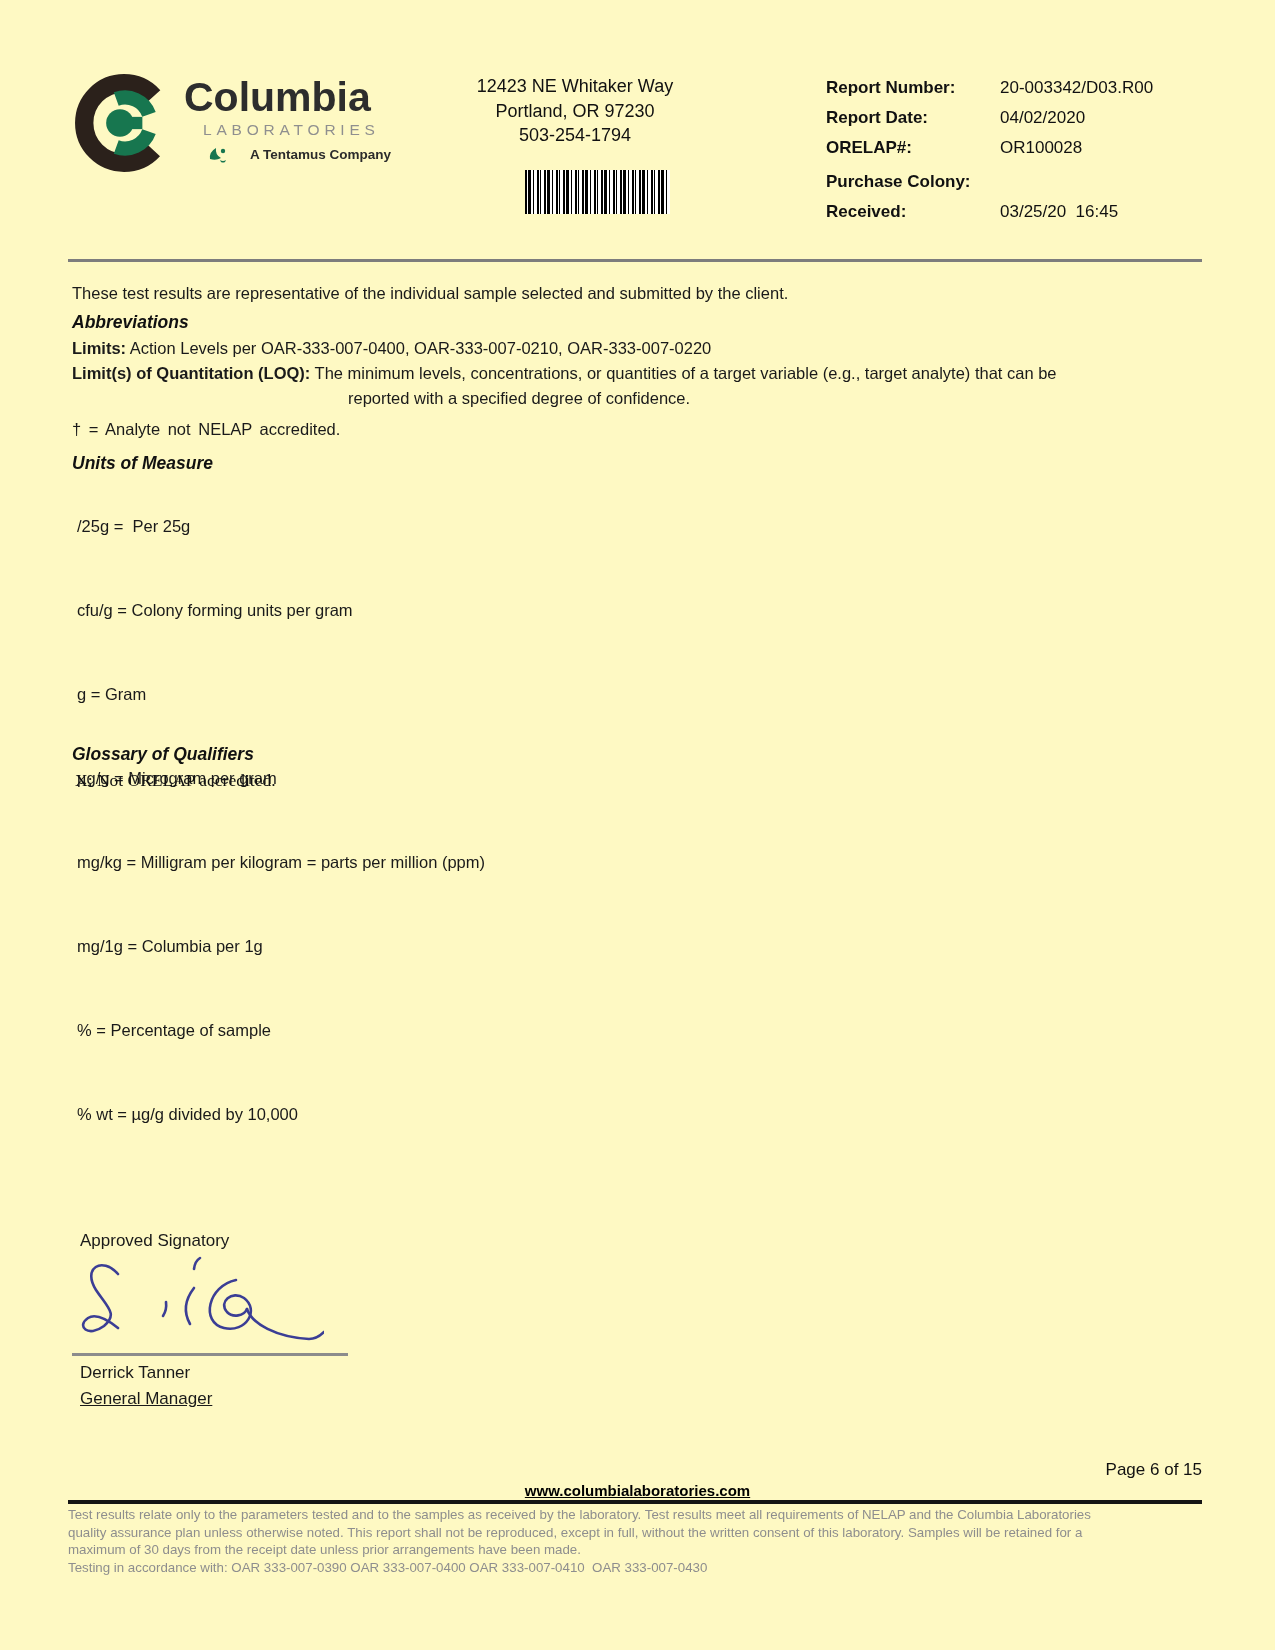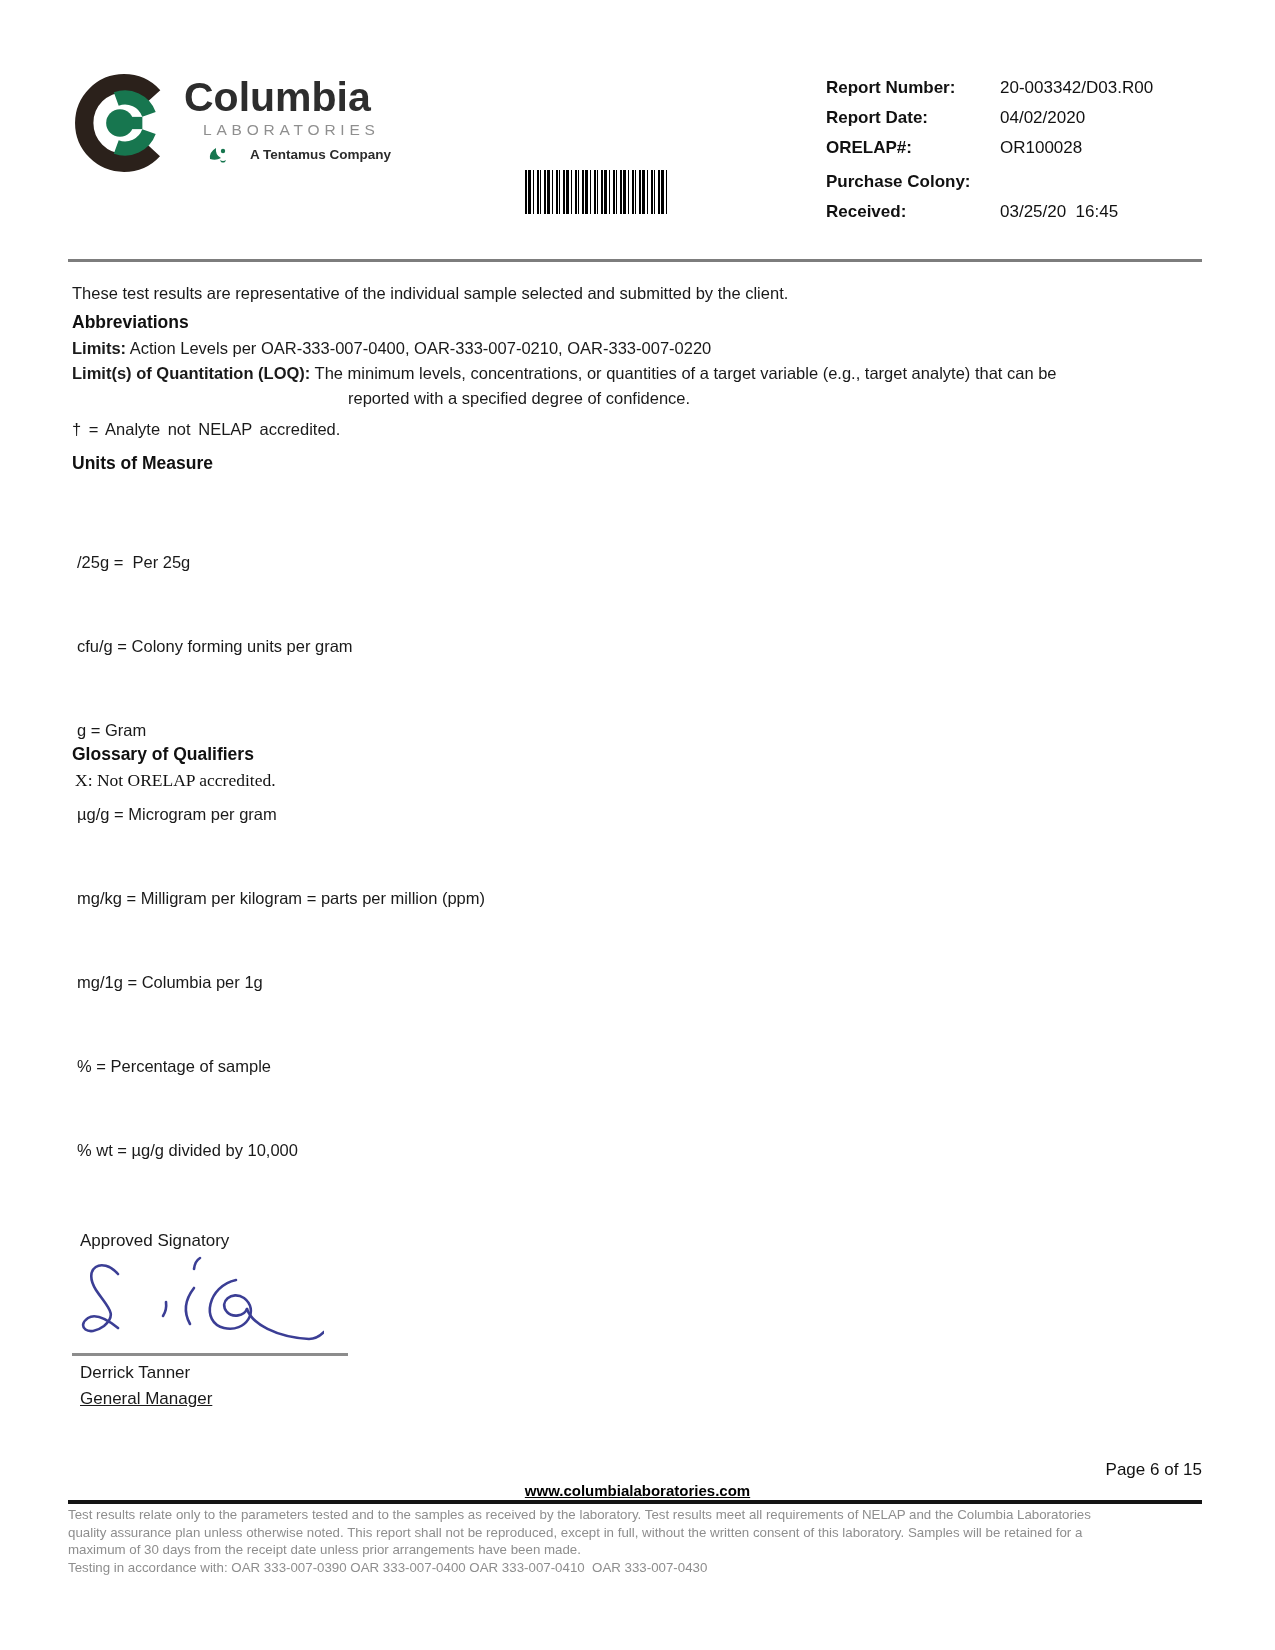--- a/index.html
+++ b/index.html
@@ -1,19 +1,19 @@
 <!DOCTYPE html>
 <html><head>
 <meta charset="utf-8">
 <style>
   html,body{margin:0;padding:0;background:#e8e8e8;}
   .page{
     position:relative;
     width:1275px;height:1650px;
-    background:#ffffff;
+    background:#fef9c3;
     font-family:"Liberation Sans", sans-serif;
     color:#1a1a1a;
     margin:0 auto;
     overflow:hidden;
   }
   .abs{position:absolute;}
 
   
   .brand-name{left:184px;top:74px;font-size:41px;font-weight:700;color:#2d2d2d;letter-spacing:0px;}
   .brand-sub{left:203px;top:121px;font-size:15.5px;letter-spacing:4.8px;color:#8f8f8f;font-weight:400;}
@@ -31,29 +31,29 @@
   .report-fields{left:826px;top:78px;width:380px;height:150px;}
   .rf-row{position:absolute;left:0;width:380px;}
   .rf-row.r0{top:0;} .rf-row.r1{top:30px;} .rf-row.r2{top:60px;} .rf-row.r3{top:94px;} .rf-row.r4{top:124px;}
   .rf-label{position:absolute;left:0;font-size:17px;font-weight:700;color:#111;}
   .rf-value{position:absolute;left:174px;font-size:17px;color:#111;white-space:pre;}
 
   .rule-top{left:68px;top:259px;width:1134px;height:3px;background:#7d7d7d;}
 
   
   .intro{left:72px;top:284px;font-size:16.5px;}
-  .h-italic{font-size:17.5px;font-weight:700;color:#111;}
+  .h-italic{font-size:17.5px;font-weight:700;font-style:italic;color:#111;}
   .abbrev-heading{left:72px;top:312px;}
   .limits-line{left:72px;top:339px;font-size:16.5px;}
   .limits-line b{font-weight:700;}
   .loq-line{left:72px;top:364px;font-size:16.5px;}
   .loq-cont{left:348px;top:389px;font-size:16.5px;}
   .dagger{left:72px;top:420px;font-size:16.5px;word-spacing:3px;}
   .units-heading{left:72px;top:453px;}
-  .units-list{left:77px;top:492px;font-size:16.5px;line-height:28px;white-space:pre;}
+  .units-list{left:77px;top:456px;font-size:16.5px;line-height:28px;white-space:pre;}
   .glossary-heading{left:72px;top:744px;}
   .glossary-item{left:75px;top:770px;font-size:17.5px;font-family:"Liberation Serif", serif;color:#111;}
 
   
   .sig-label{left:80px;top:1231px;font-size:17px;}
   .sig-scrawl{left:74px;top:1252px;}
   .sig-line{left:72px;top:1353px;width:276px;height:2.5px;background:#8c8c8c;}
   .sig-name{left:80px;top:1363px;font-size:17px;}
   .sig-title{left:80px;top:1389px;font-size:17px;text-decoration:underline;}
 
@@ -83,20 +83,25 @@
   <div class="abs brand-sub">LABORATORIES</div>
   <div class="abs brand-tagline">
     <svg width="20" height="17" viewBox="0 0 20 17">
       <path d="M2,13 Q1,6 8,2 Q7,9 13,12 Q8,15 2,13Z" fill="#17764f"></path>
       <circle cx="15" cy="5" r="2.2" fill="#17764f"></circle>
       <path d="M12,14 q3,2 6,0 l-1,2 q-2,1 -4,0 Z" fill="#17764f"></path>
     </svg>
     <span>A Tentamus Company</span>
   </div>
 
+  <div class="abs address">
+    <div>12423 NE Whitaker Way</div>
+    <div>Portland, OR 97230</div>
+    <div>503-254-1794</div>
+  </div>
 
   <div class="abs barcode"></div>
 
   <div class="abs report-fields">
     <div class="rf-row r0">
       <span class="rf-label">Report Number:</span>
       <span class="rf-value">20-003342/D03.R00</span>
     </div>
     <div class="rf-row r1">
       <span class="rf-label">Report Date:</span>

